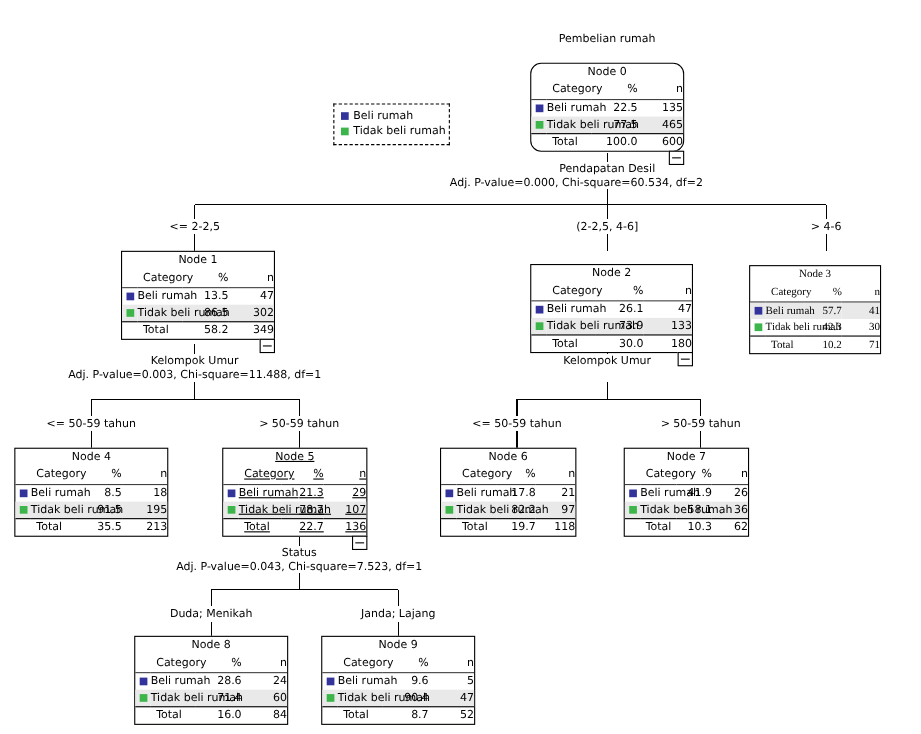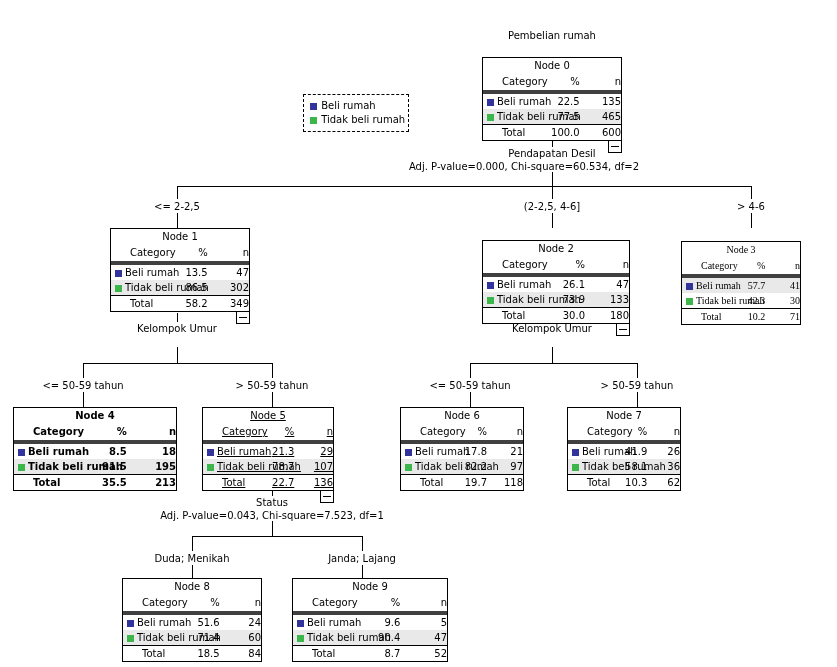--- a/index.html
+++ b/index.html
@@ -55,21 +55,21 @@
     line-height: 13px;
     padding: 0;
     height: 15px;
     white-space: nowrap;
   }
   .c-sw { width: 14px; text-align: center; }
   .c-cat { text-align: left; }
   .c-pct { text-align: right; padding-right: 4px; }
   .c-n   { text-align: right; padding-right: 5px; }
   .hdr td {
-    border-bottom: 4px solid #404040;
+    border-bottom: 1px solid #404040;
     padding-bottom: 1px;
     margin-top: 38px;
   }
   .hdr .c-cat { padding-left: 5px; }
   .row-hi { background: #e9e9e9; }
   .total td {
     border-top: 1px solid #000000;
   }
   .total .c-cat { padding-left: 5px; }
   .swatch {
@@ -179,21 +179,21 @@
     <div class="leg-row">
       <span class="swatch sw-blue"></span>
       <span class="cat-text">Beli rumah</span>
     </div>
     <div class="leg-row">
       <span class="swatch sw-green"></span>
       <span class="cat-text">Tidak beli rumah</span>
     </div>
   </div>
 
-  <div class="node" style="left:482px; top:57px; width:140px;">
+  <div class="node" style="left:482px; top:57px; width:140px;border-radius:10px;">
     <div class="node-title">Node 0</div>
     <table class="tbl">
       <tbody>
           <tr class="hdr">
         <td class="c-sw"></td>
         <td class="c-cat">Category</td>
         <td class="c-pct">%</td>
         <td class="c-n">n</td>
       </tr>
       <tr>
@@ -318,30 +318,31 @@
         <td class="c-sw"></td>
         <td class="c-cat">Total</td>
         <td class="c-pct">10.2</td>
         <td class="c-n">71</td>
       </tr>
     </tbody>
       </table>
   </div>
 
   <div class="lbl lbl-c" style="left:177px; top:323px;">Kelompok Umur</div>
+  <div class="lbl lbl-c" style="left:177px; top:336px;">Adj. P-value=0.003, Chi-square=11.488, df=1</div>
 
   <div class="lbl lbl-c" style="left:83px; top:380px;">&lt;= 50-59 tahun</div>
   <div class="lbl lbl-c" style="left:272px; top:380px;">&gt; 50-59 tahun</div>
 
   <div class="lbl lbl-c" style="left:552px; top:323px;">Kelompok Umur</div>
 
   <div class="lbl lbl-c" style="left:470px; top:380px;">&lt;= 50-59 tahun</div>
   <div class="lbl lbl-c" style="left:637px; top:380px;">&gt; 50-59 tahun</div>
 
-  <div class="node" style="left:13px; top:407px; width:164px;font-weight:bold;">
+  <div class="node" style="left:13px; top:407px; width:140px;">
     <div class="node-title">Node 4</div>
     <table class="tbl">
       <tbody>
           <tr class="hdr">
         <td class="c-sw"></td>
         <td class="c-cat">Category</td>
         <td class="c-pct">%</td>
         <td class="c-n">n</td>
       </tr>
       <tr>
@@ -475,40 +476,40 @@
       <tbody>
           <tr class="hdr">
         <td class="c-sw"></td>
         <td class="c-cat">Category</td>
         <td class="c-pct">%</td>
         <td class="c-n">n</td>
       </tr>
       <tr>
         <td class="c-sw"><span class="swatch sw-blue"></span></td>
         <td class="c-cat">Beli rumah</td>
-        <td class="c-pct">51.6</td>
+        <td class="c-pct">28.6</td>
         <td class="c-n">24</td>
       </tr>
       <tr class="row-hi">
         <td class="c-sw"><span class="swatch sw-green"></span></td>
         <td class="c-cat">Tidak beli rumah</td>
         <td class="c-pct">71.4</td>
         <td class="c-n">60</td>
       </tr>
       <tr class="total">
         <td class="c-sw"></td>
         <td class="c-cat">Total</td>
-        <td class="c-pct">18.5</td>
+        <td class="c-pct">16.0</td>
         <td class="c-n">84</td>
       </tr>
     </tbody>
       </table>
   </div>
 
-  <div class="node" style="left:292px; top:578px; width:156px;">
+  <div class="node" style="left:292px; top:578px; width:140px;">
     <div class="node-title">Node 9</div>
     <table class="tbl">
       <tbody>
           <tr class="hdr">
         <td class="c-sw"></td>
         <td class="c-cat">Category</td>
         <td class="c-pct">%</td>
         <td class="c-n">n</td>
       </tr>
       <tr>

